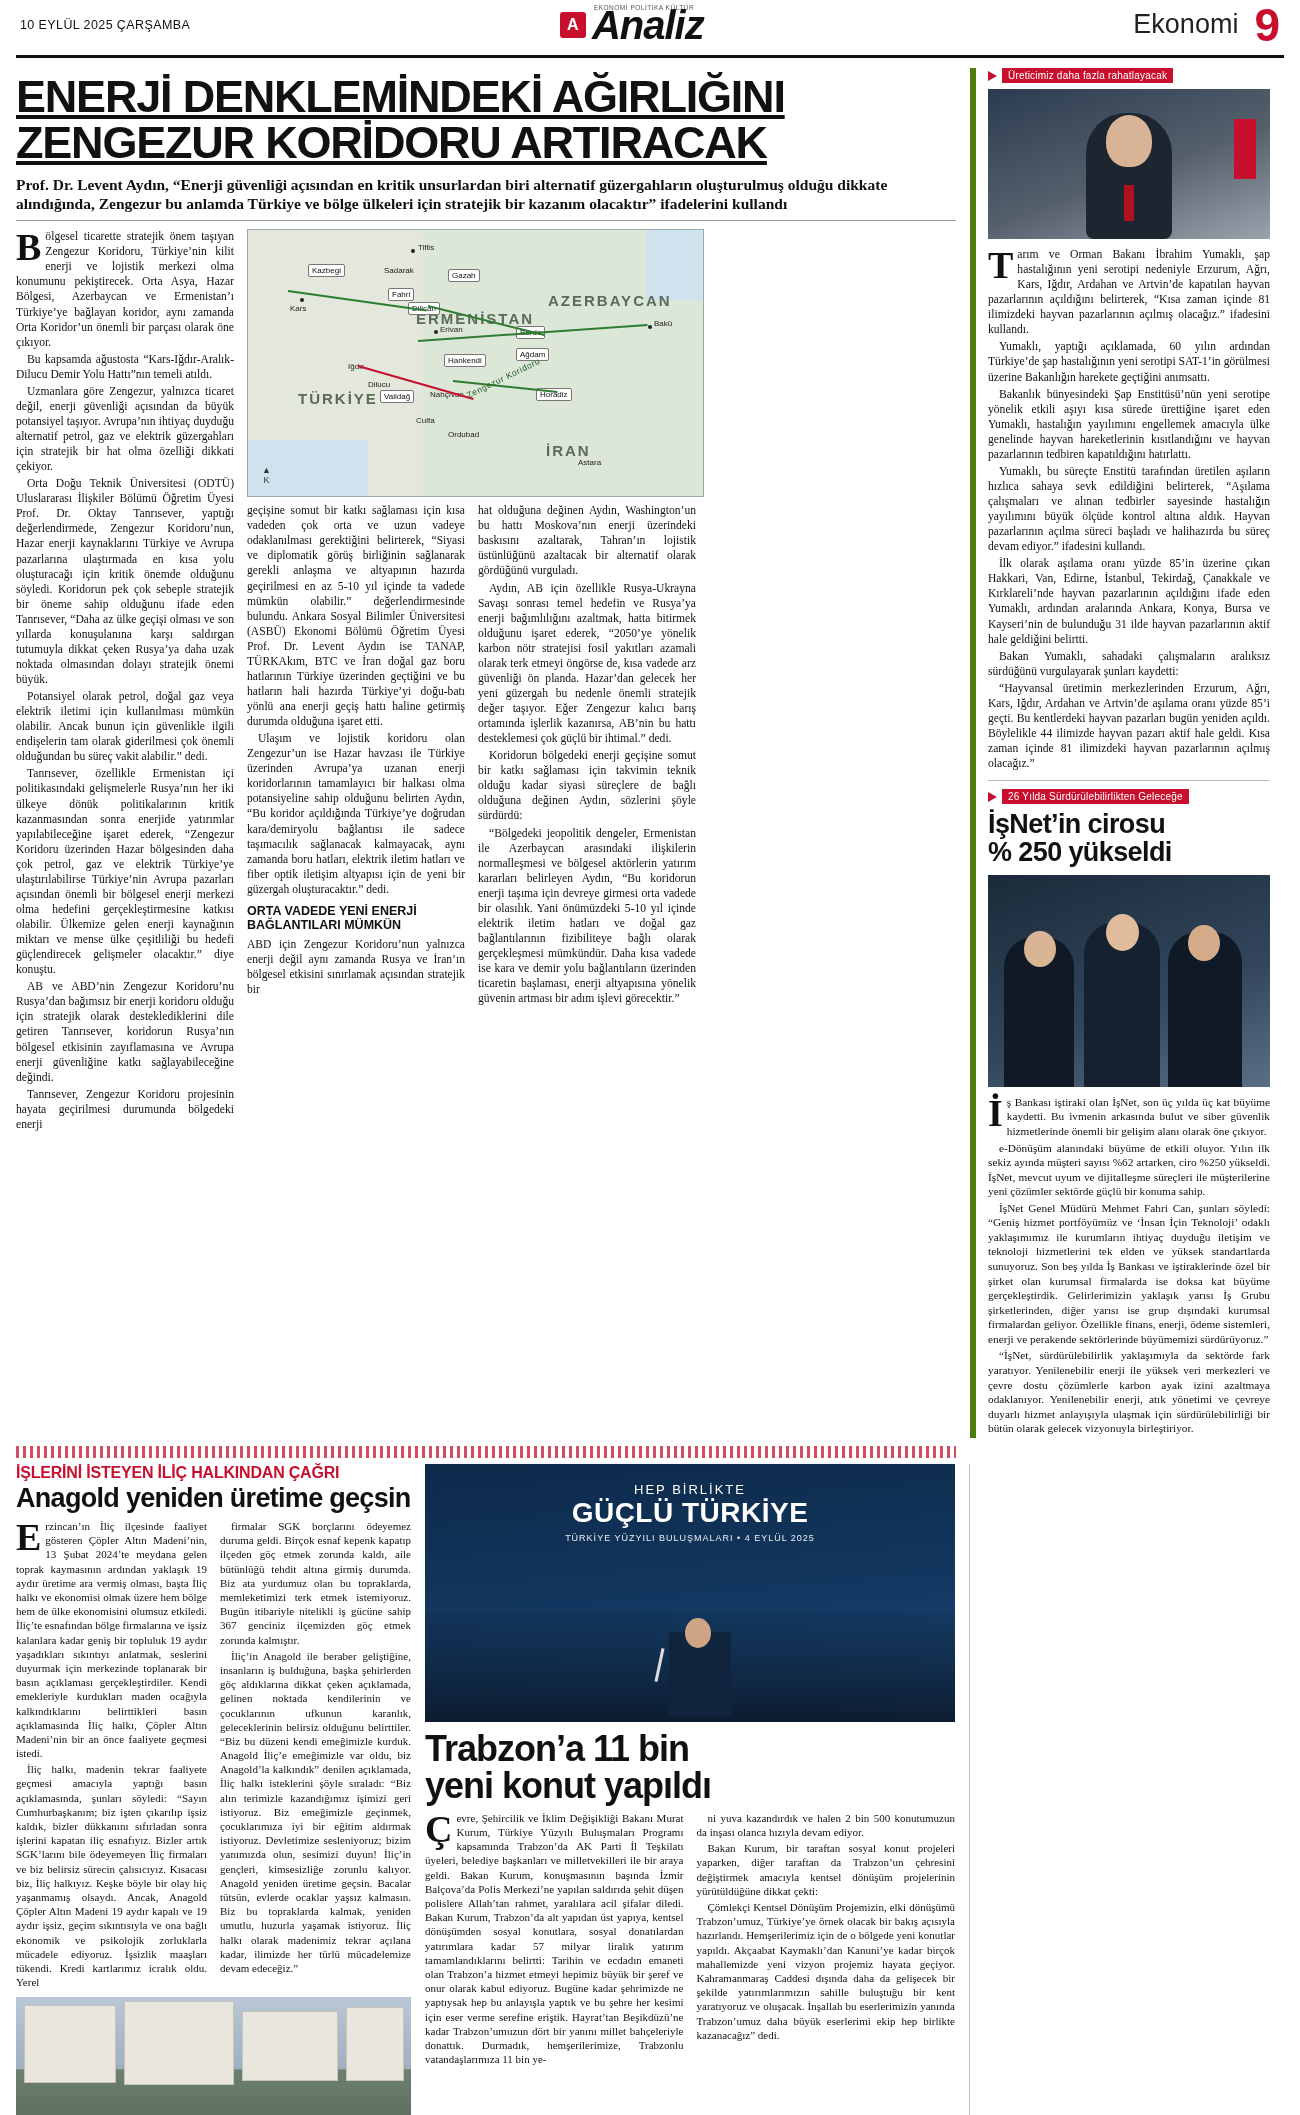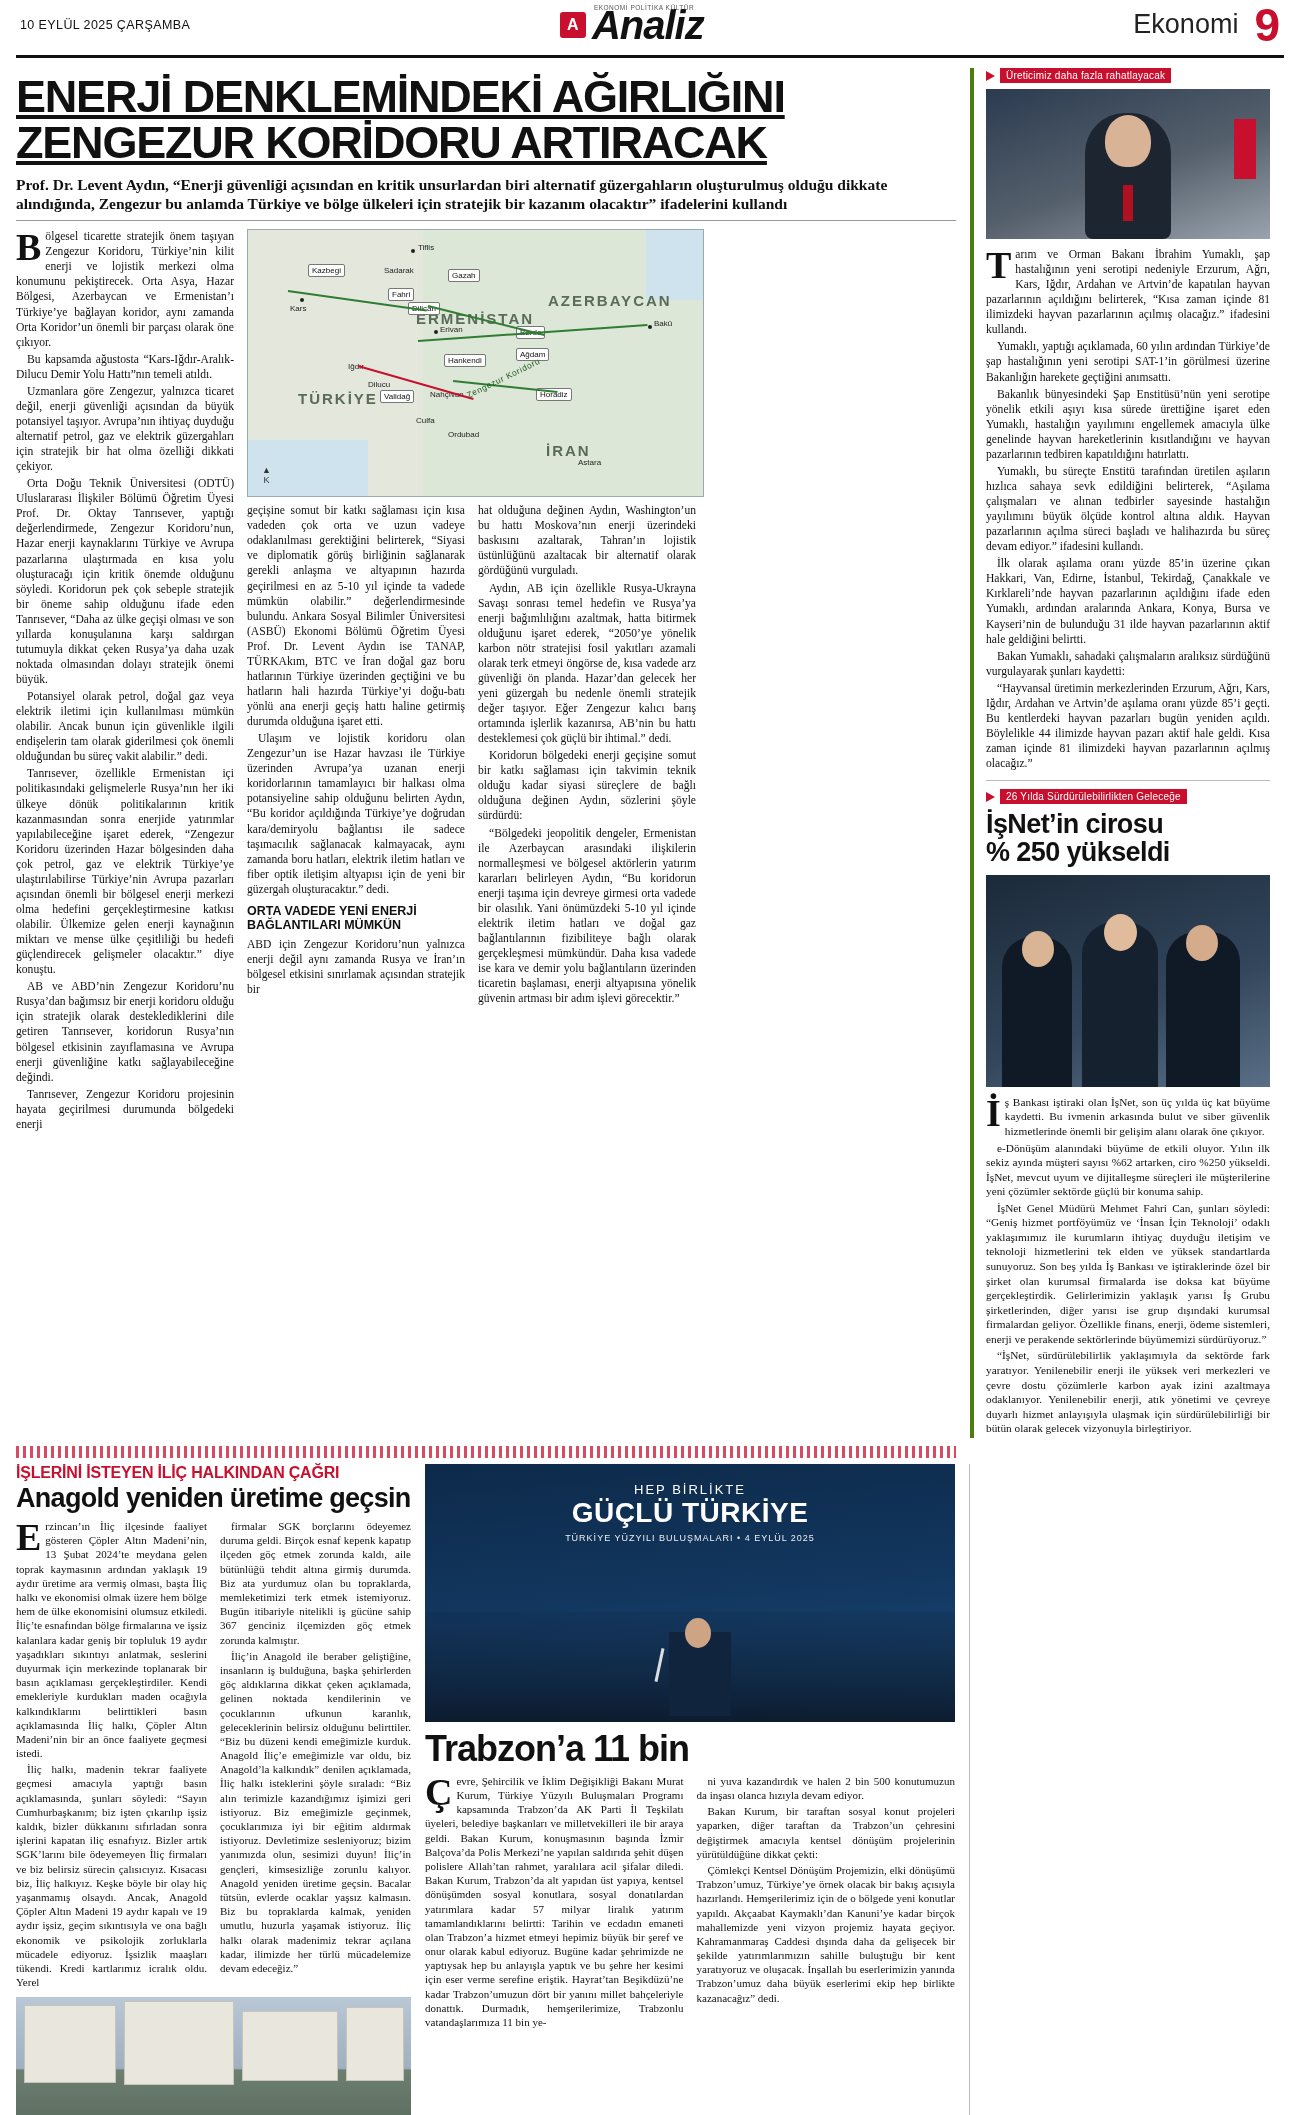--- a/index.html
+++ b/index.html
@@ -45,21 +45,21 @@
     font-size:27px; color:#222; font-weight:400;
   }
   .mast-page {
     font-family:"Liberation Sans", sans-serif;
     font-size:46px; color:#c8102e; font-weight:bold; line-height:1;
   }
 
   
   .body-wrap { display:flex; gap:14px; margin-top:10px; }
   .left-col { width:940px; }
-  .right-col { width:300px; border-left:4px solid #4d7c0f; padding-left:12px; }
+  .right-col { width:300px; border-left:6px solid #4d7c0f; padding-left:12px; }
 
   
   .headline {
     font-family:"Liberation Sans", sans-serif;
     font-weight:bold; font-size:45px; line-height:1.02;
     letter-spacing:-1.2px; color:#111; margin:6px 0 0 0;text-decoration:underline;
   }
   .headline .l2 { display:block; }
   .sub-deck {
     font-family:"Liberation Serif", serif;
@@ -413,20 +413,21 @@
           <div class="l2">GÜÇLÜ TÜRKİYE</div>
           <div class="l3">TÜRKİYE YÜZYILI BULUŞMALARI   •   4 EYLÜL 2025</div>
         </div>
         <div class="crowd"></div>
         <div class="podium"></div>
         <div class="speaker-head"></div>
         <div class="mic"></div>
       </div>
       <div class="b-head2">
         <span>Trabzon’a 11 bin</span><br>
+        <span>yeni konut yapıldı</span>
       </div>
       <div class="two-col">
         <p class="first dropcap">Çevre, Şehircilik ve İklim Değişikliği Bakanı Murat Kurum, Türkiye Yüzyılı Buluşmaları Programı kapsamında Trabzon’da AK Parti İl Teşkilatı üyeleri, belediye başkanları ve milletvekilleri ile bir araya geldi. Bakan Kurum, konuşmasının başında İzmir Balçova’da Polis Merkezi’ne yapılan saldırıda şehit düşen polislere Allah’tan rahmet, yaralılara acil şifalar diledi. Bakan Kurum, Trabzon’da alt yapıdan üst yapıya, kentsel dönüşümden sosyal konutlara, sosyal donatılardan yatırımlara kadar 57 milyar liralık yatırım tamamlandıklarını belirtti: Tarihin ve ecdadın emaneti olan Trabzon’a hizmet etmeyi hepimiz büyük bir şeref ve onur olarak kabul ediyoruz. Bugüne kadar şehrimizde ne yaptıysak hep bu anlayışla yaptık ve bu şehre her kesimi için eser verme serefine eriştik. Hayrat’tan Beşikdüzü’ne kadar Trabzon’umuzun dört bir yanını millet bahçeleriyle donattık. Durmadık, hemşerilerimize, Trabzonlu vatandaşlarımıza 11 bin ye-</p>
         <p>ni yuva kazandırdık ve halen 2 bin 500 konutumuzun da inşası olanca hızıyla devam ediyor.</p>
         <p>Bakan Kurum, bir taraftan sosyal konut projeleri yaparken, diğer taraftan da Trabzon’un çehresini değiştirmek amacıyla kentsel dönüşüm projelerinin yürütüldüğüne dikkat çekti:</p>
         <p>Çömlekçi Kentsel Dönüşüm Projemizin, elki dönüşümü Trabzon’umuz, Türkiye’ye örnek olacak bir bakış açısıyla hazırlandı. Hemşerilerimiz için de o bölgede yeni konutlar yapıldı. Akçaabat Kaymaklı’dan Kanuni’ye kadar birçok mahallemizde yeni vizyon projemiz hayata geçiyor. Kahramanmaraş Caddesi dışında daha da gelişecek bir şekilde yatırımlarımızın sahille buluştuğu bir kent yaratıyoruz ve oluşacak. İnşallah bu eserlerimizin yanında Trabzon’umuz daha büyük eserlerimi ekip hep birlikte kazanacağız” dedi.</p>
         <p></p>
       </div>
     </div>
 

